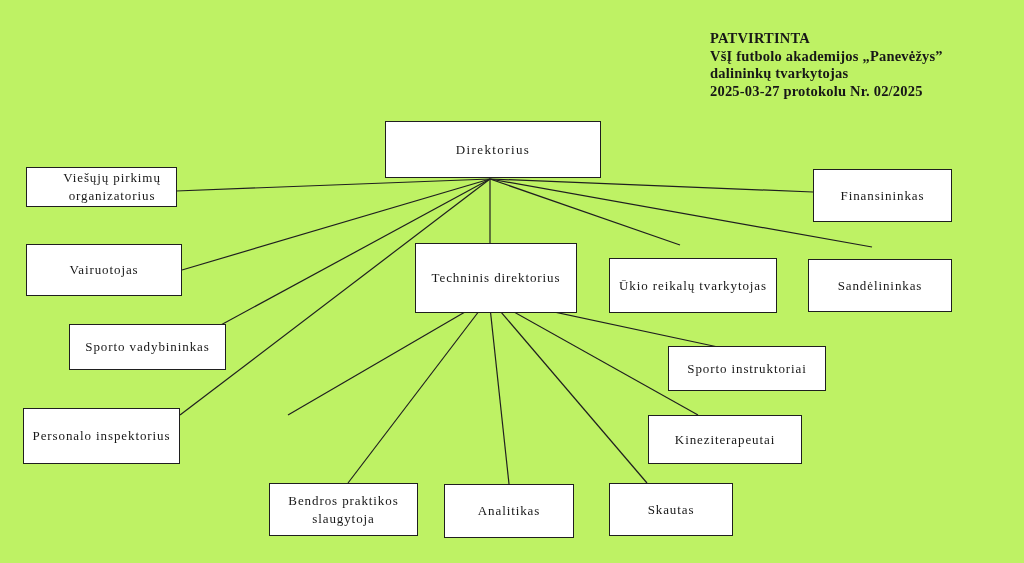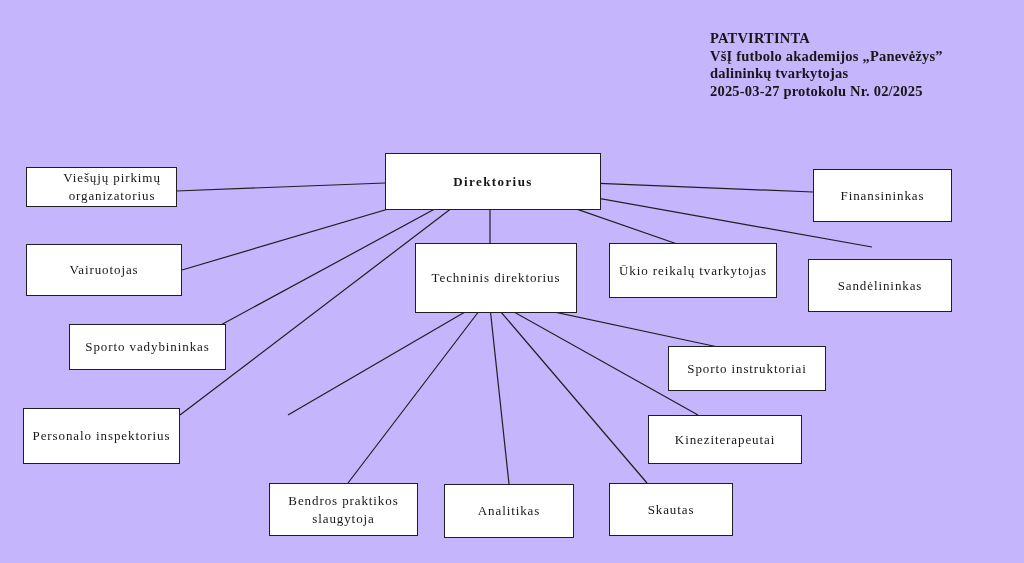--- a/index.html
+++ b/index.html
@@ -4,21 +4,21 @@
 <style>
   html, body {
     margin: 0;
     padding: 0;
     background: #ffffff;
   }
   .page {
     position: relative;
     width: 1024px;
     height: 563px;
-    background: #c4b5fd;
+    background: #bef264;
     font-family: "Liberation Serif", "DejaVu Serif", serif;
     color: #171717;
     overflow: hidden;
   }
   .approval {
     position: absolute;
     left: 710px;
     top: 30px;
     width: 300px;
     font-weight: bold;
@@ -46,32 +46,31 @@
     display: flex;
     align-items: center;
     justify-content: center;
     text-align: center;
     font-size: 13px;
     line-height: 1.35;
     letter-spacing: 0.9px;
     padding: 2px 8px;
   }
   .node.root {
-    font-weight: bold;
+    font-weight: normal;
     letter-spacing: 1.4px;
-    margin-top: 32px;
   }
   
   .n-direktorius   { left: 385px; top: 121px; width: 216px; height: 57px; }
   .n-viesuju       { left:  26px; top: 167px; width: 151px; height: 40px; padding-left: 29px; }
   .n-vairuotojas   { left:  26px; top: 244px; width: 156px; height: 52px; }
   .n-sporto-vadyb  { left:  27px; top: 324px; width: 157px; height: 46px; margin-left: 42px; }
   .n-personalo     { left:  23px; top: 408px; width: 157px; height: 56px; }
   .n-techninis     { left: 415px; top: 243px; width: 162px; height: 70px; }
-  .n-ukio          { left: 609px; top: 243px; width: 168px; height: 55px; }
+  .n-ukio          { left: 609px; top: 258px; width: 168px; height: 55px; }
   .n-finansininkas { left: 813px; top: 169px; width: 139px; height: 53px; }
   .n-sandelininkas { left: 808px; top: 247px; width: 144px; height: 53px; margin-top: 12px; }
   .n-sporto-instr  { left: 668px; top: 346px; width: 158px; height: 45px; }
   .n-kineziter     { left: 648px; top: 415px; width: 154px; height: 49px; }
   .n-treneriai     { left: 222px; top: 415px; width: 118px; height: 49px; }
   .n-bendros       { left: 269px; top: 483px; width: 149px; height: 53px; }
   .n-analitikas    { left: 444px; top: 484px; width: 130px; height: 54px; }
   .n-skautas       { left: 609px; top: 483px; width: 124px; height: 53px; }
 </style>
 </head>

